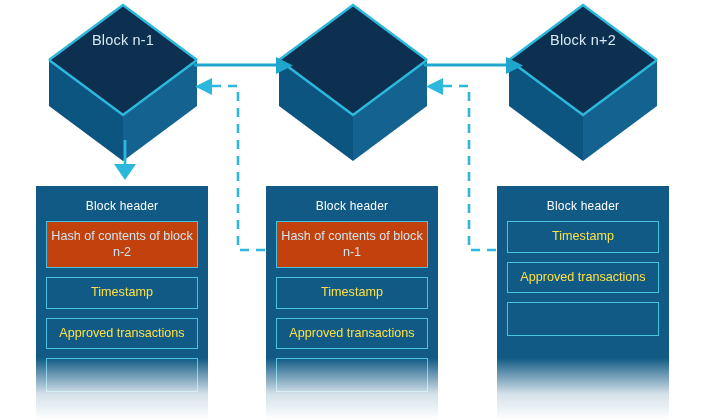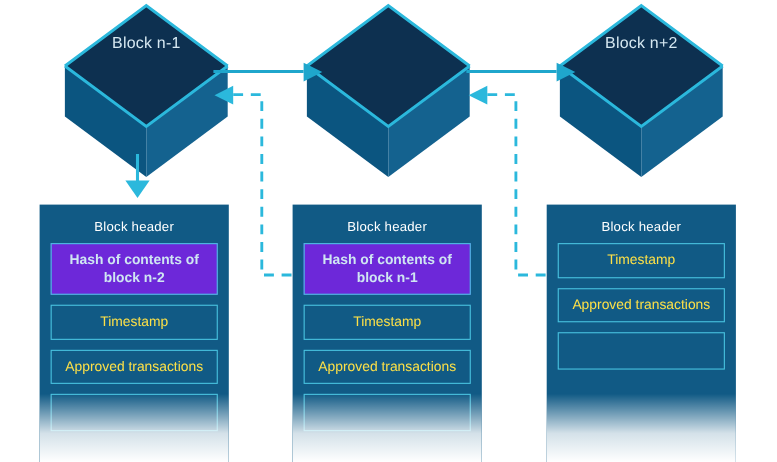--- a/index.html
+++ b/index.html
@@ -44,40 +44,39 @@
     border:1.4px solid #49c3e0;
     color:#fde047;
     font-size:12.6px;
     line-height:15.5px;
     text-align:center;
     padding:7px 4px;
     margin-bottom:9px;
     box-sizing:border-box;
   }
   .row.hash{
-    background:#6d28d9;
+    background:#c2410c;
     color:#cfe6f2;
-    font-weight:bold;
   }
   .row.ghost{height:34px;padding:0;margin-bottom:0;}
   .fade{
     position:absolute;left:0;right:0;bottom:0;height:62px;
     background:linear-gradient(to bottom,rgba(255,255,255,0) 0%,rgba(255,255,255,.82) 58%,#ffffff 100%);
     pointer-events:none;
   }
 
   
   #wires{position:absolute;left:0;top:0;width:706px;height:420px;pointer-events:none;}
 </style>
 </head>
 <body>
 
 <div id="stage">
 
-  <div class="cube" style="left:56px;top:2px;">
+  <div class="cube" style="left:46px;top:2px;">
     <svg width="154" height="162" viewBox="0 0 154 162">
       <polygon points="77,3 151,58 77,113 3,58" fill="#0d3050"></polygon>
       <polygon points="3,58 77,113 77,159 3,104" fill="#0b5580"></polygon>
       <polygon points="151,58 151,104 77,159 77,113" fill="#14628f"></polygon>
       <polyline points="3,58 77,3 151,58" fill="none" stroke="#2bb8dc" stroke-width="2.6"></polyline>
       <polyline points="3,58 77,113 151,58" fill="none" stroke="#2bb8dc" stroke-width="2.6"></polyline>
     </svg>
     <div class="cube-label">Block n-1</div>
   </div>
 

